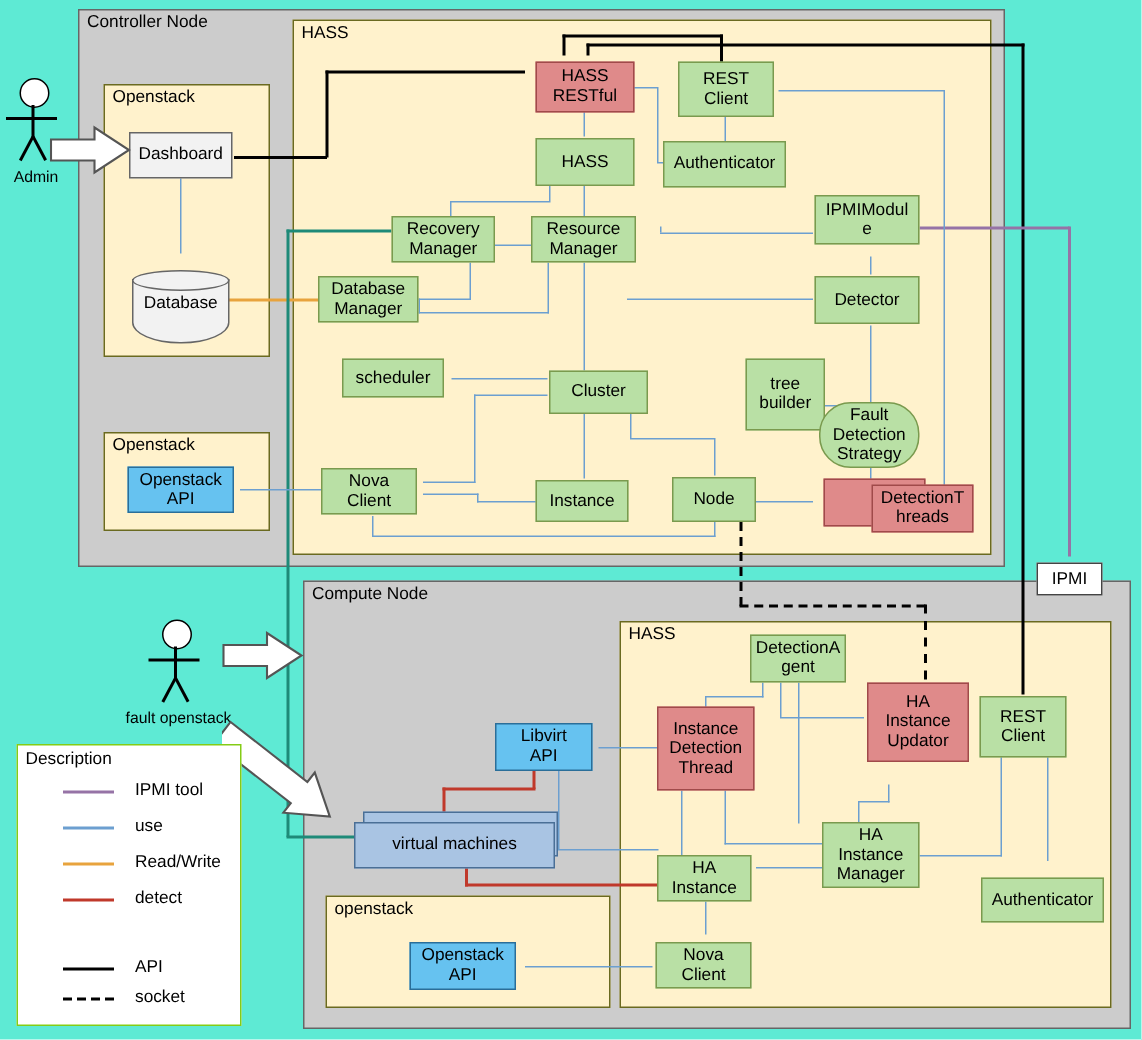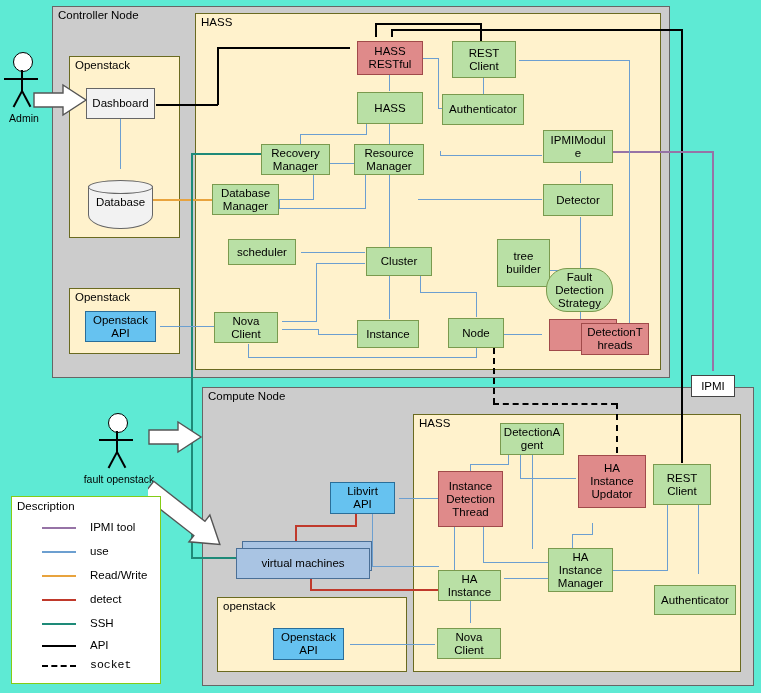--- a/index.html
+++ b/index.html
@@ -421,27 +421,23 @@
       <span class="ltext">use</span>
     </div>
     <div class="lrow" style="left:0;top:70px;width:148px;">
       <div class="lswatch" style="background:#e8a33d;"></div>
       <span class="ltext">Read/Write</span>
     </div>
     <div class="lrow" style="left:0;top:94px;width:148px;">
       <div class="lswatch" style="background:#c0392b;"></div>
       <span class="ltext">detect</span>
     </div>
-    <div class="lrow" style="left:0;top:118px;width:148px;">
-      <div class="lswatch" style="background:#1e8a78;"></div>
-      <span class="ltext">SSH</span>
-    </div>
     <div class="lrow" style="left:0;top:140px;width:148px;">
       <div class="lswatch" style="background:#000000;"></div>
       <span class="ltext">API</span>
     </div>
-    <div class="lrow" style="left:0;top:160px;width:148px;font-family:Liberation Mono, monospace;">
+    <div class="lrow" style="left:0;top:160px;width:148px;">
       <div class="lswatch dashed"></div>
       <span class="ltext">socket</span>
     </div>
   </div>
 
 </div>
 
 </body></html>

